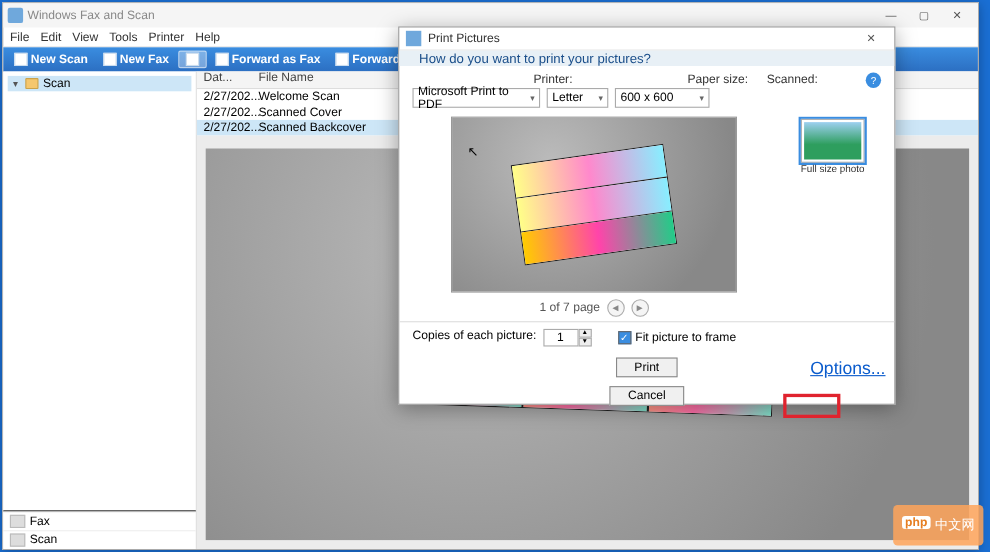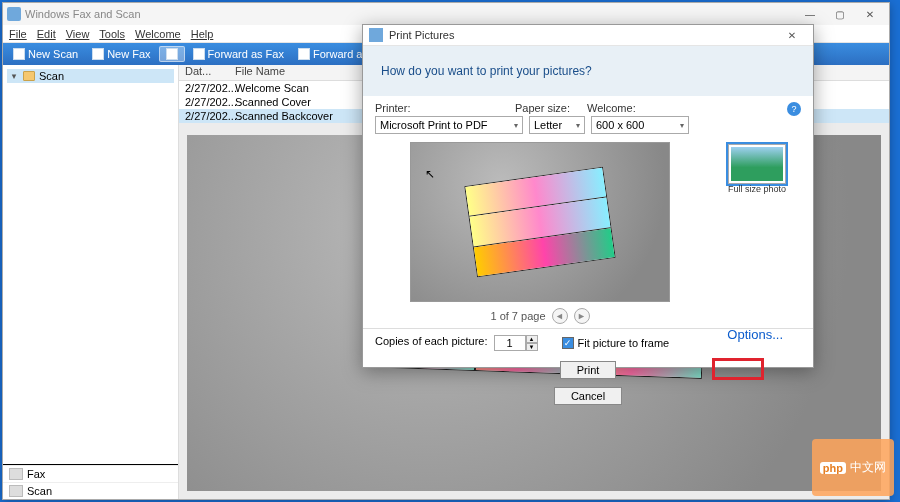--- a/index.html
+++ b/index.html
@@ -7,23 +7,23 @@
   .window {
     position: absolute; left: 2px; top: 2px; width: 888px; height: 498px;
     background: #fff; border: 1px solid #aaa; display: flex; flex-direction: column;
     box-shadow: 0 2px 10px rgba(0,0,0,0.3);
   }
   .titlebar { height: 22px; display: flex; align-items: center; padding: 0 4px; background: #f5f5f5; font-size: 11px; color: #888; }
   .titlebar .icon { width: 14px; height: 14px; margin-right: 4px; background:#6fa8dc; border-radius:2px; }
   .titlebar .spacer { flex: 1; }
   .titlectl { width: 30px; height: 20px; display:flex; align-items:center; justify-content:center; font-size:10px; color:#555; }
   .menubar { height: 18px; display: flex; align-items: center; padding: 0 6px; font-size: 11px; color:#333; gap: 10px; border-bottom:1px solid #e5e5e5;}
-  .menubar span { cursor:default;text-decoration:underline; }
+  .menubar span { cursor:default; }
   .toolbar { height: 22px; background: linear-gradient(#3a8de0,#2c6fc2); display: flex; align-items: center; padding: 0 4px; gap: 2px; }
-  .tbtn { display:flex; gap:3px; padding: 1px 6px; font-size: 11px; color:#fff; border-radius:2px; }
+  .tbtn { display:flex; gap:3px; padding: 1px 6px; font-size: 11px; color:#fff; border-radius:2px;font-weight:bold; }
   .tbtn.active { background: rgba(255,255,255,0.35); border:1px solid rgba(255,255,255,0.5); color:#003; }
   .tbtn .ticon { width:12px; height:12px; background:#fff; border:1px solid #cde; }
   .content { flex:1; display:flex; min-height:0; }
   .sidebar { width: 176px; background:#fff; border-right:1px solid #ddd; display:flex; flex-direction:column; }
   .tree { flex:1; padding: 4px 4px; font-size: 11px; }
   .tree-row { display:flex; align-items:center; gap:4px; padding:1px 2px; }
   .tree-row.sel { background:#cde6f7; }
   .tri { font-size:9px; color:#555; width:10px; text-align:center; }
   .foldericon { width:12px; height:10px; background:#f5c76e; border:1px solid #caa24b; border-radius:1px; }
   .sidetabs { border-top:1px solid #000000; }
@@ -44,23 +44,23 @@
   .comic .bird:after { content:""; position:absolute; left:10px; top:12px; width:10px;height:10px; background:#fff; border-radius:50%; }
   
   .dialog {
     position:absolute; left:362px; top:24px; width:452px; height:344px;
     background:#fff; border:1px solid #999; box-shadow: 0 4px 18px rgba(0,0,0,0.35);
     display:flex; flex-direction:column; font-size:11px;
   }
   .dlg-title { height:22px; display:flex; align-items:center; padding:0 6px; font-size:11px; color:#333; border-bottom:1px solid #e5e5e5; }
   .dlg-title .dicon { width:14px; height:14px; background:#6fa8dc; margin-right:6px; }
   .dlg-title .spacer { flex:1; }
-  .dlg-head { background:#e8f0f6; padding: 18px 18px; color:#1a4e8a; font-size:12px; }
+  .dlg-head { background:#e8f0f6; padding: 0 18px; color:#1a4e8a; font-size:12px; }
   .dlg-body { flex:1; padding:6px 12px 4px 12px; display:flex; flex-direction:column; }
-  .labels { display:flex; gap:12px; font-size:11px; color:#333; }
+  .labels { display:flex; gap:12px; font-size:11px; color:#333;justify-content:flex-end; }
   .labels .lp{ width:128px; } .labels .ls{ width:60px; } .labels .lq{ width:90px; }
   .selects { display:flex; gap:6px; margin-top:2px; align-items:center; }
   .sel-box { border:1px solid #aaa; height:18px; font-size:11px; padding:0 4px; display:flex; align-items:center; justify-content:space-between; background:#fff; }
   .sel-box .chev { font-size:8px; color:#666; }
   .help-icon { margin-left:auto; width:14px;height:14px; border-radius:50%; background:#3a8de0; color:#fff; font-size:9px; display:flex; align-items:center; justify-content:center; }
   .mid { flex:1; display:flex; gap:8px; margin-top:8px; min-height:0; }
   .pv-col { flex:1; display:flex; flex-direction:column; align-items:center; }
   .pv-frame { width:260px; height:160px; background: radial-gradient(circle at 35% 25%, #bbb, #888 80%); border:1px solid #999; position:relative; display:flex; align-items:center; justify-content:center; }
   .pv-frame .cursor { position:absolute; left:14px; top:24px; font-size:12px; color:#000; }
   .minicomic { width:140px; height:92px; transform: rotate(-8deg); background:#fff; border:1px solid #222; display:flex; flex-direction:column; }
@@ -74,44 +74,44 @@
   .thumb { width:58px; height:40px; background:#fff; border:1px solid #aaa; display:flex; align-items:center; justify-content:center; gap:2px; padding:2px; }
   .thumb .img { background:linear-gradient(#9ed0f0,#2e9e5e 60%); }
   .dlg-foot1 { border-top:1px solid #ddd; padding:6px 12px; display:flex; font-size:11px; gap:6px; }
   .spin { display:flex; align-items:center; }
   .spin input { width:32px; height:16px; font-size:11px; border:1px solid #aaa; text-align:center; }
   .spin .arrows { display:flex; flex-direction:column; }
   .spin .ar { width:12px; height:8px; border:1px solid #aaa; font-size:6px; line-height:6px; text-align:center; background:#eee; }
   .chk { display:flex; align-items:center; gap:4px; margin-left:18px; }
   .chk .box { width:12px;height:12px; border:1px solid #666; background:#3a8de0; color:#fff; font-size:9px; line-height:10px; text-align:center; }
   .dlg-foot2 { padding:4px 12px 8px 12px; display:flex; align-items:center; justify-content:center; gap:8px;flex-direction:column; }
-  .optlnk { color:#0a5bcc; font-size:13px; position:absolute; right:30px; top:302px; }
+  .optlnk { color:#0a5bcc; text-decoration:underline; font-size:16px; position:absolute; right:8px; top:302px; }
   .btn { border:1px solid #888; background:#f0f0f0; font-size:11px; padding:2px 16px; }
   .hl { position:absolute; border:3px solid #e0232e; pointer-events:none; }
-  .watermark { position:absolute; right:6px; bottom:6px; background:rgba(255,165,90,0.85); color:#fff; font-size:12px; padding:20px 8px; border-radius:4px; display:flex; align-items:center; gap:4px; }
+  .watermark { position:absolute; right:6px; bottom:6px; background:rgba(255,165,90,0.85); color:#fff; font-size:12px; padding:10px 8px; border-radius:4px; display:flex; align-items:flex-start; gap:4px; }
   .watermark b { background:#fff; color:#e67e22; border-radius:3px; padding:0 3px; font-size:11px; }
 </style>
 </head>
 <body>
 
 <div class="window">
   <div class="titlebar">
     <div class="icon"></div>
     <span>Windows Fax and Scan</span>
     <div class="spacer"></div>
     <div class="titlectl">—</div>
     <div class="titlectl">▢</div>
     <div class="titlectl close">✕</div>
   </div>
   <div class="menubar">
     <span>File</span>
     <span>Edit</span>
     <span>View</span>
     <span>Tools</span>
-    <span>Welcome</span>
+    <span>Printer</span>
     <span>Help</span>
   </div>
   <div class="toolbar">
     <div class="tbtn">
         <div class="ticon"></div>
         <span>New Scan</span>
       </div>
     <div class="tbtn">
         <div class="ticon"></div>
         <span>New Fax</span>
@@ -195,32 +195,32 @@
     <div class="spacer"></div>
     <div class="titlectl">✕</div>
   </div>
   <div class="dlg-head">How do you want to print your pictures?</div>
   <div class="dlg-body">
     <div style="display:flex; align-items:flex-start;">
       <div style="flex:1">
         <div class="labels">
           <div class="lp">Printer:</div>
           <div class="ls">Paper size:</div>
-          <div class="lq">Welcome:</div>
+          <div class="lq">Scanned:</div>
         </div>
         <div class="selects">
-          <div class="sel-box" style="width:148px">
+          <div class="sel-box" style="width:116px">
               <span>Microsoft Print to PDF</span>
               <span class="chev">▾</span>
             </div>
           <div class="sel-box" style="width:56px">
               <span>Letter</span>
               <span class="chev">▾</span>
             </div>
-          <div class="sel-box" style="width:98px">
+          <div class="sel-box" style="width:86px">
               <span>600 x 600</span>
               <span class="chev">▾</span>
             </div>
         </div>
       </div>
       <div class="help-icon">?</div>
     </div>
     <div class="mid">
       <div class="pv-col">
         <div class="pv-frame">

